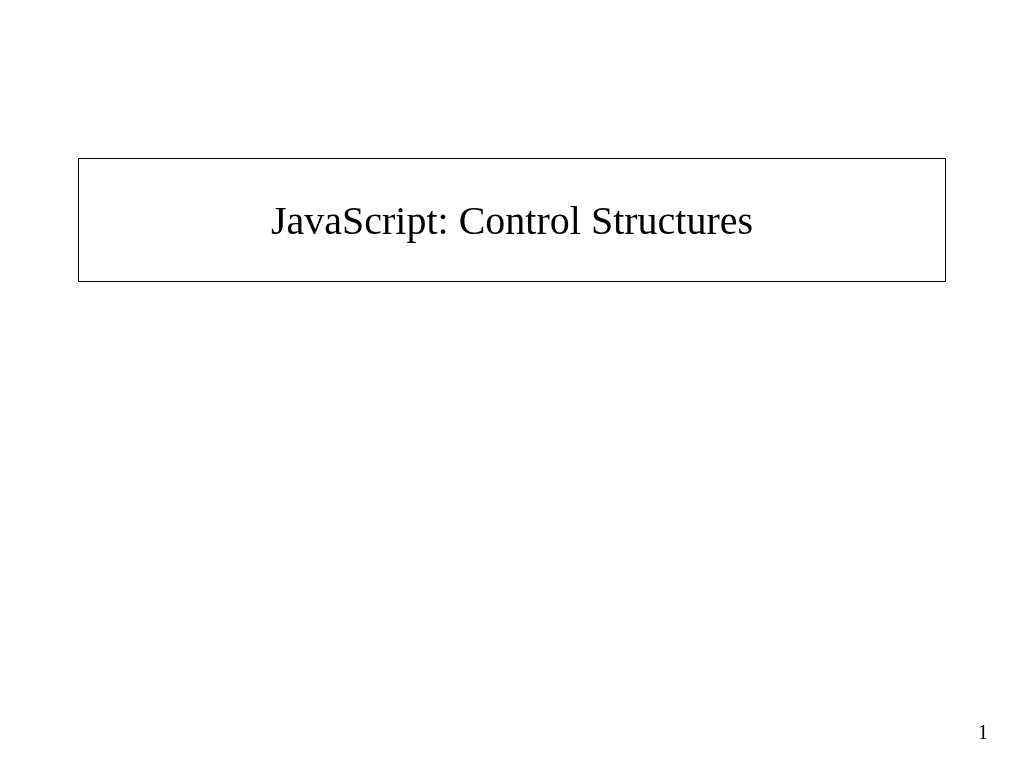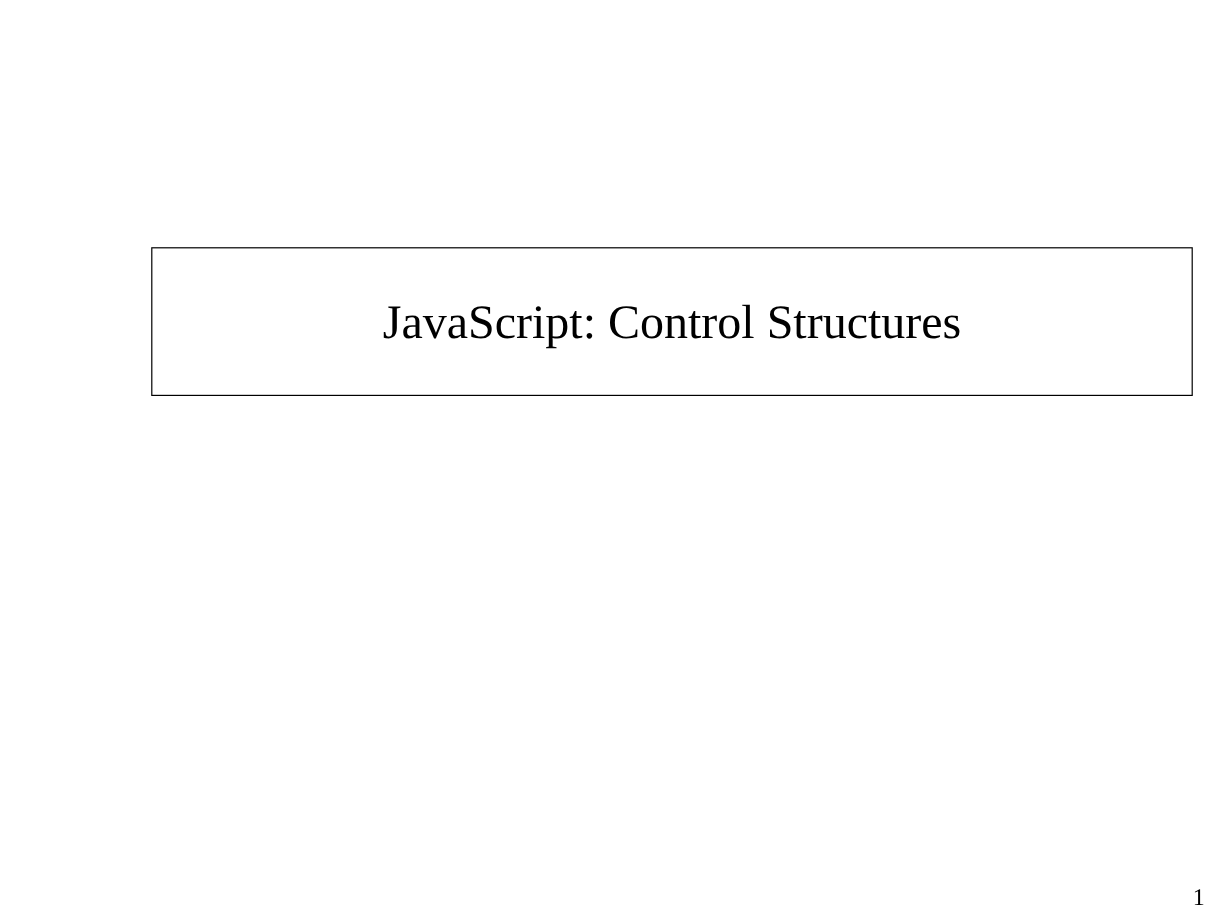--- a/index.html
+++ b/index.html
@@ -1,16 +1,16 @@
 <!DOCTYPE html>
 <html><head>
   <meta charset="utf-8">
   <style>
     * {
-      margin: 16px;
+      margin: 0;
       padding: 0;
       box-sizing: border-box;
     }
     body {
       width: 1024px;
       height: 768px;
       background: #ffffff;
       font-family: "Times New Roman", Times, serif;
       position: relative;
       overflow: hidden;

